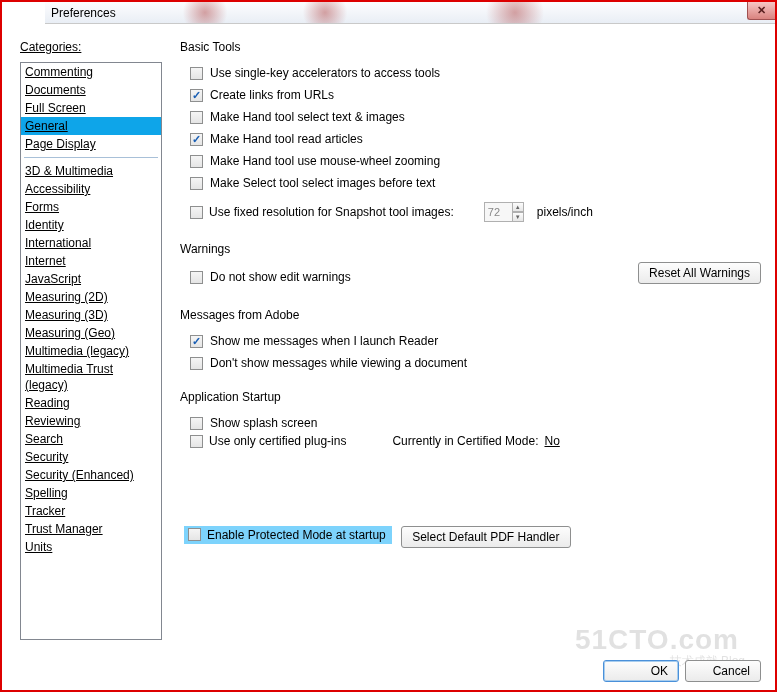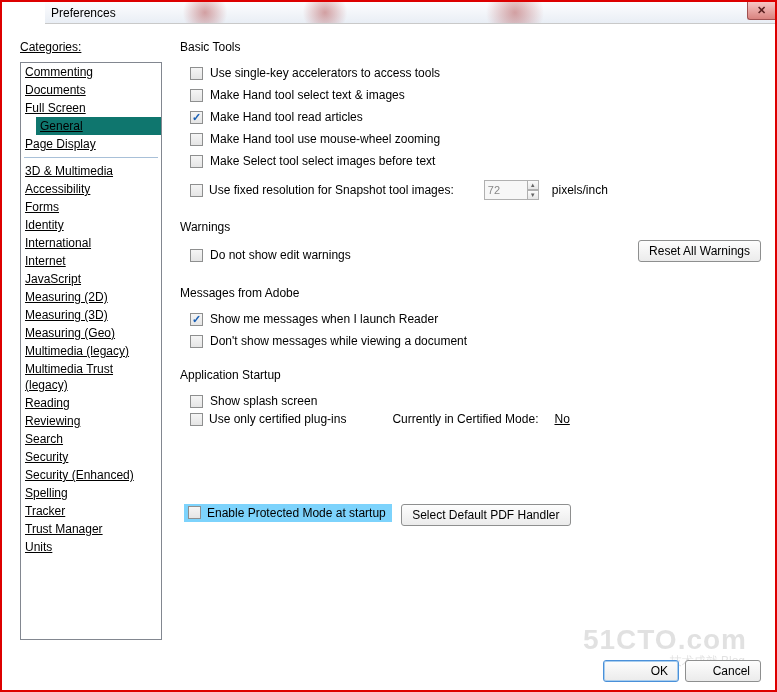--- a/index.html
+++ b/index.html
@@ -76,22 +76,21 @@
     background: #fff;
     overflow: hidden;
   }
   .cat-item {
     padding: 1px 4px;
     font-size: 12px;
     line-height: 16px;
     cursor: default;
   }
   .cat-item.selected {
-    background: #0f766e;
-    margin-left: 15px;
+    background: #0ea5e9;
   }
   .cat-sep {
     border-top: 1px solid #a8c0d8;
     margin: 4px 3px;
   }
   .right {
     flex: 1;
     position: relative;
   }
   .group-label {
@@ -130,21 +129,21 @@
   .snapshot-row {
     display: flex;
     align-items: center;
     gap: 6px;
     margin: 12px 0 0 10px;
   }
   .spinner {
     display: inline-flex;
     align-items: center;
     margin-left: 24px;
-    width: 44px;
+    width: 29px;
     height: 20px;
     border: 1px solid #b0b0b0;
     background: #f7f7f7;
     color: #888;
     font-size: 11px;
     padding-left: 3px;
     position: relative;
   }
   .spinner-arrows {
     position: absolute;
@@ -178,21 +177,21 @@
     font-family: Liberation Sans, sans-serif;
   }
   .reset-btn { margin-top: -2px; }
   .startup-row2 {
     display: flex;
     align-items: center;
     gap: 6px;
     margin: 4px 0 0 10px;
   }
   .cert-label { margin-left: 40px; font-size: 12px; }
-  .cert-val { margin-left: 10px; font-size: 12px; text-decoration: underline; }
+  .cert-val { margin-left: 0; font-size: 12px; text-decoration: underline; }
   .highlight-row {
     display: inline-flex;
     gap: 6px;
     background: #7dd3fc;
     padding: 2px 6px 2px 4px;
     margin-left: 4px;
   }
   .select-handler { margin-top: 20px; margin-left: 6px; display:inline-block; }
   .footer {
     position: absolute;
@@ -204,21 +203,21 @@
   .footer .btn {
     min-width: 76px;
     text-align: right;
   }
   .footer .btn.default {
     border: 1px solid #4a90d9;
     box-shadow: 0 0 0 1px #a8cdee inset;
   }
   .watermark {
     position: absolute;
-    right: 28px;
+    right: 36px;
     bottom: 34px;
     font-size: 28px;
     font-weight: bold;
     color: rgba(120,120,120,0.22);
     letter-spacing: 1px;
     pointer-events: none;
     font-family: Arial, sans-serif;
   }
   .watermark-sub {
     position: absolute;
@@ -277,20 +276,24 @@
   <div class="right">
 
     <div class="group">
       <div class="group-label">Basic Tools</div>
       <div id="basic-tools-items">
           <div class="check-row">
             <span class="chk"></span>
             <span class="check-label">Use single-key accelerators to access tools</span>
           </div>
           <div class="check-row">
+            <span class="chk checked"></span>
+            <span class="check-label">Create links from URLs</span>
+          </div>
+          <div class="check-row">
             <span class="chk"></span>
             <span class="check-label">Make Hand tool select text &amp; images</span>
           </div>
           <div class="check-row">
             <span class="chk checked"></span>
             <span class="check-label">Make Hand tool read articles</span>
           </div>
           <div class="check-row">
             <span class="chk"></span>
             <span class="check-label">Make Hand tool use mouse-wheel zooming</span>

